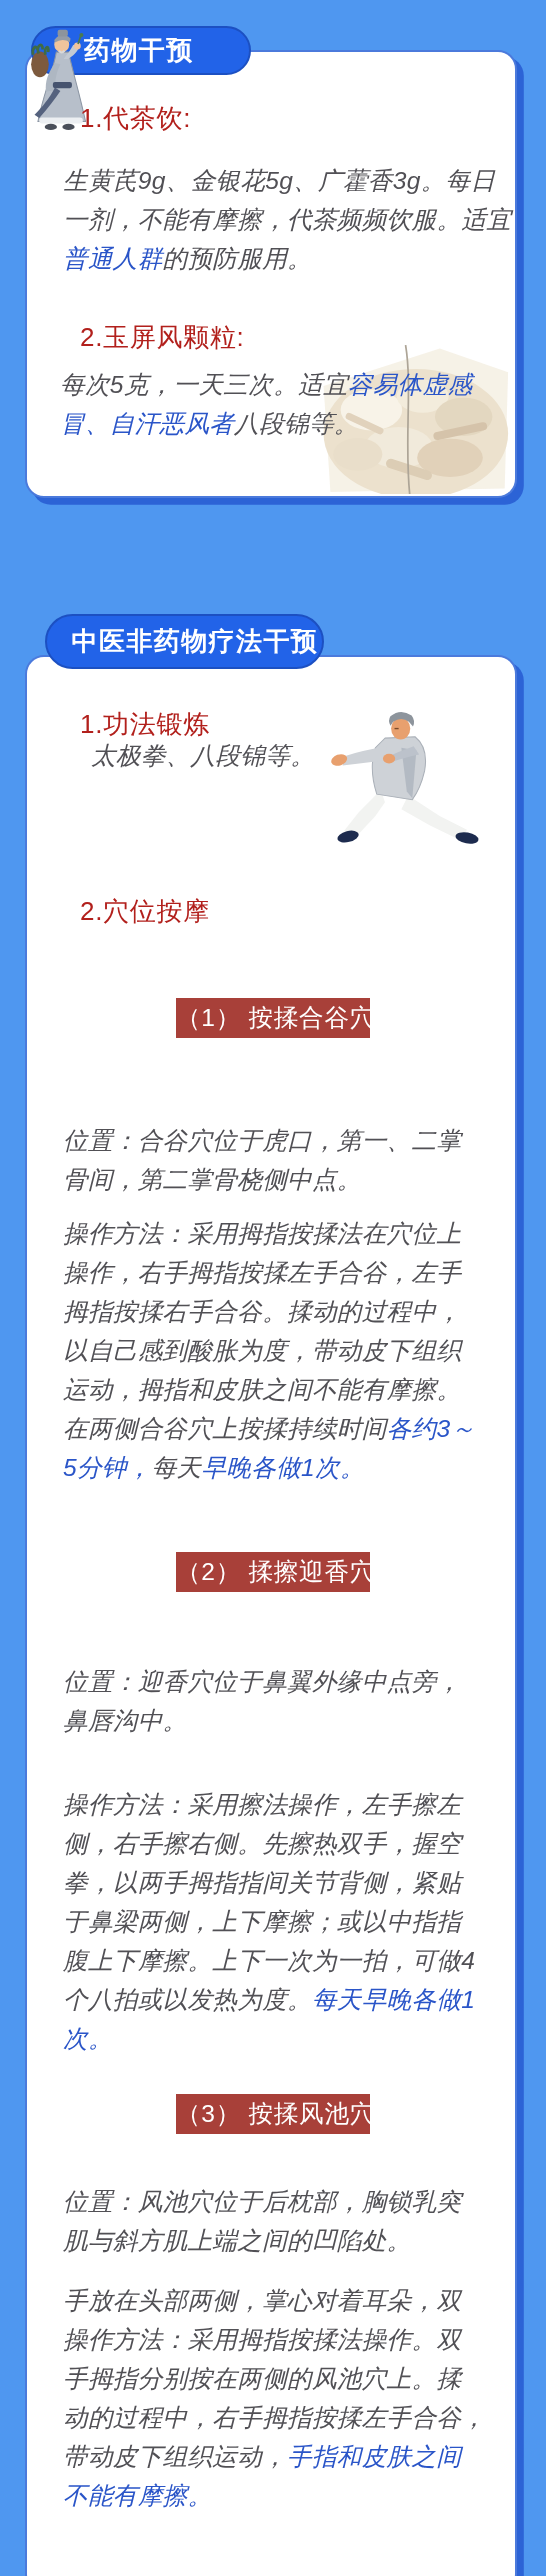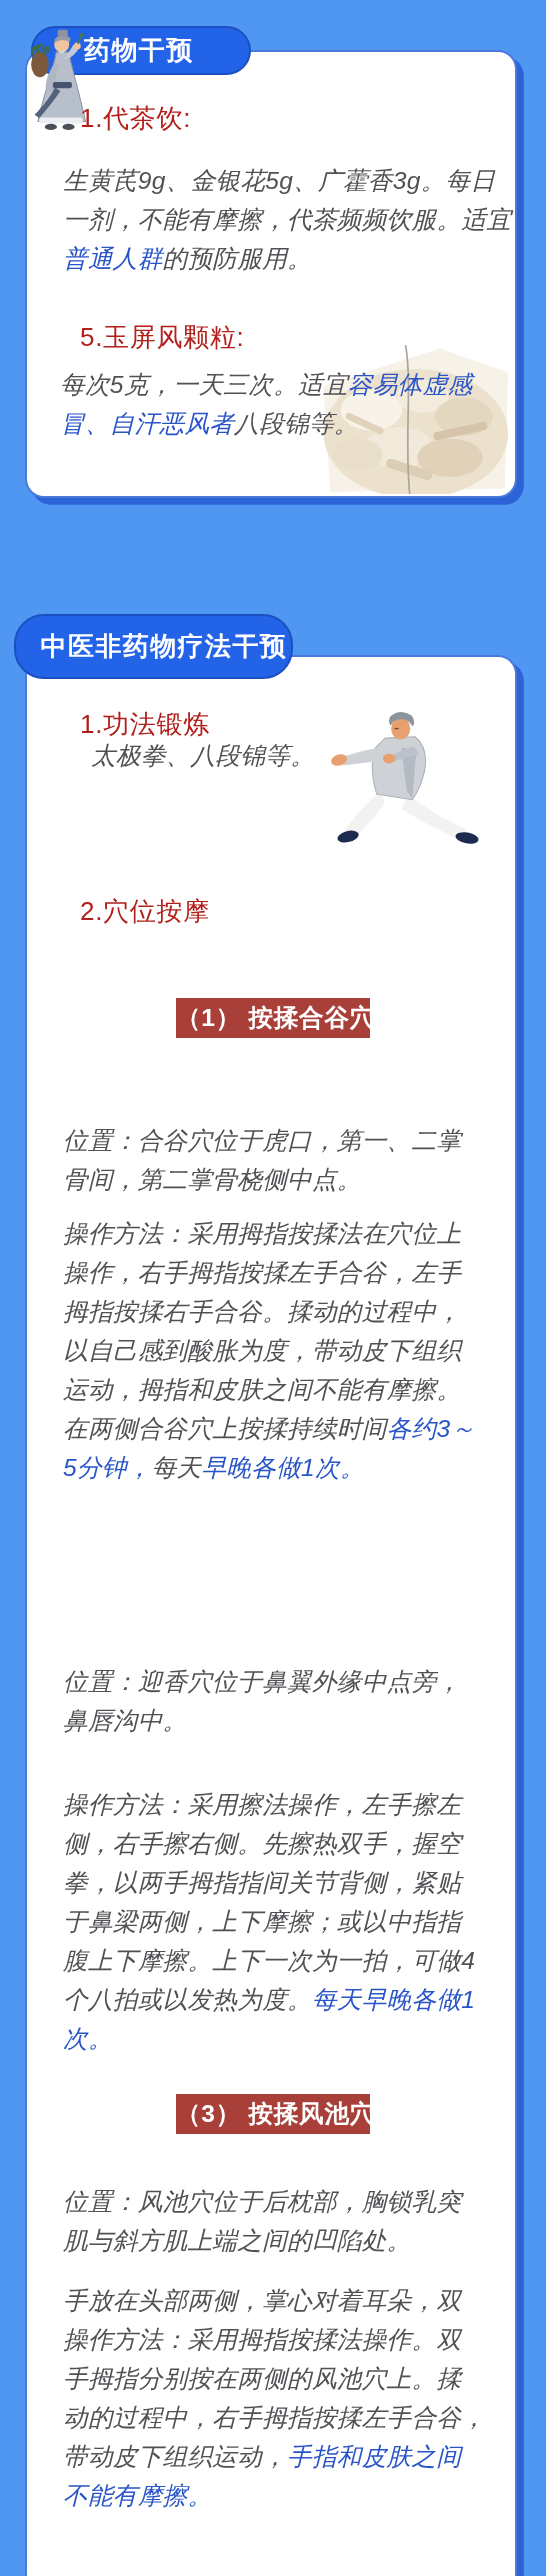--- a/index.html
+++ b/index.html
@@ -10,28 +10,28 @@
   body{font-family:"Liberation Sans", sans-serif;}
   .page{position:relative;width:547px;height:2576px;background:var(--bg);overflow:hidden;padding-left:36px;}
   .card{position:absolute;background:#fff;border:2.7px solid rgba(44,99,214,.85);border-radius:19px;
         box-shadow:6.8px 6.8px 0 var(--shadow);}
   .card1{left:24.6px;top:50px;width:488px;height:444px;}
   .card2{left:24.6px;top:655px;width:488px;height:1934px;}
   .pill{position:absolute;background:var(--pill);border:2px solid var(--pillBorder);border-radius:30px;
         color:var(--white);font-weight:700;font-size:26px;letter-spacing:1.4px;
         display:flex;align-items:center;}
   .pill1{left:31px;top:26px;width:220px;height:49px;padding-left:51px;box-sizing:border-box;}
-  .pill2{left:14px;top:614px;width:279px;height:65px;padding-left:24.6px;box-sizing:border-box;}
+  .pill2{left:45px;top:614px;width:279px;height:55px;padding-left:24.6px;box-sizing:border-box;}
   .fig{position:absolute;}
   .h{position:absolute;color:var(--red);font-size:26px;font-weight:400;letter-spacing:0.7px;white-space:nowrap;}
   .lines{position:absolute;color:var(--ink);font-size:24.6px;font-weight:500;letter-spacing:0.3px;font-style:italic;}
   .lines .ln{height:39px;line-height:39px;white-space:nowrap;}
   .lines .b, .b{color:var(--blue);}
   .rbox{position:absolute;left:176px;width:194px;height:40px;background:var(--boxBg);
-        color:var(--white);font-size:24.6px;font-weight:700;text-align:center;line-height:40px;
+        color:var(--white);font-size:24.6px;font-weight:400;text-align:center;line-height:40px;
         letter-spacing:0.7px;white-space:nowrap;}
   .herbs-clip{position:absolute;left:303px;top:345px;width:212px;height:149px;overflow:hidden;
         border-radius:0 0 18px 0;}
 </style>
 </head>
 <body>
 
 <div class="page">
 
   <div class="card card1"></div>
@@ -79,21 +79,21 @@
     <rect x="42" y="1" width="15" height="10" rx="3" fill="#8d949c"></rect>
   </svg>
 
   <div class="h" style="left:80px;top:101px">1.代茶饮:</div>
   <div class="lines" style="left:63px;top:161px">
       <div class="ln"><span>生黄芪9g、金银花5g、广藿香3g。每日</span></div>
       <div class="ln"><span>一剂，不能有摩擦，代茶频频饮服。适宜</span></div>
       <div class="ln"><span class="b">普通人群</span><span>的预防服用。</span></div>
     </div>
 
-  <div class="h" style="left:80px;top:320px">5.玉屏风颗粒:</div>
+  <div class="h" style="left:80px;top:320px">2.玉屏风颗粒:</div>
   <div class="lines" style="left:60px;top:365px">
       <div class="ln"><span>每次5克，一天三次。适宜</span><span class="b">容易体虚感</span></div>
       <div class="ln"><span class="b">冒、自汗恶风者</span><span>八段锦等。</span></div>
     </div>
 
   <div class="card card2"></div>
 
   <div class="pill pill2">
     <span>中医非药物疗法干预</span>
   </div>
@@ -130,20 +130,21 @@
   <div class="lines" style="left:63px;top:1214px">
       <div class="ln"><span>操作方法：采用拇指按揉法在穴位上</span></div>
       <div class="ln"><span>操作，右手拇指按揉左手合谷，左手</span></div>
       <div class="ln"><span>拇指按揉右手合谷。揉动的过程中，</span></div>
       <div class="ln"><span>以自己感到酸胀为度，带动皮下组织</span></div>
       <div class="ln"><span>运动，拇指和皮肤之间不能有摩擦。</span></div>
       <div class="ln"><span>在两侧合谷穴上按揉持续时间</span><span class="b">各约3～</span></div>
       <div class="ln"><span class="b">5分钟，</span><span>每天</span><span class="b">早晚各做1次。</span></div>
     </div>
 
+  <div class="rbox" style="top:1552px">（2） 揉擦迎香穴</div>
   <div class="lines" style="left:63px;top:1662px">
       <div class="ln"><span>位置：迎香穴位于鼻翼外缘中点旁，</span></div>
       <div class="ln"><span>鼻唇沟中。</span></div>
     </div>
   <div class="lines" style="left:63px;top:1785px">
       <div class="ln"><span>操作方法：采用擦法操作，左手擦左</span></div>
       <div class="ln"><span>侧，右手擦右侧。先擦热双手，握空</span></div>
       <div class="ln"><span>拳，以两手拇指指间关节背侧，紧贴</span></div>
       <div class="ln"><span>于鼻梁两侧，上下摩擦；或以中指指</span></div>
       <div class="ln"><span>腹上下摩擦。上下一次为一拍，可做4</span></div>

